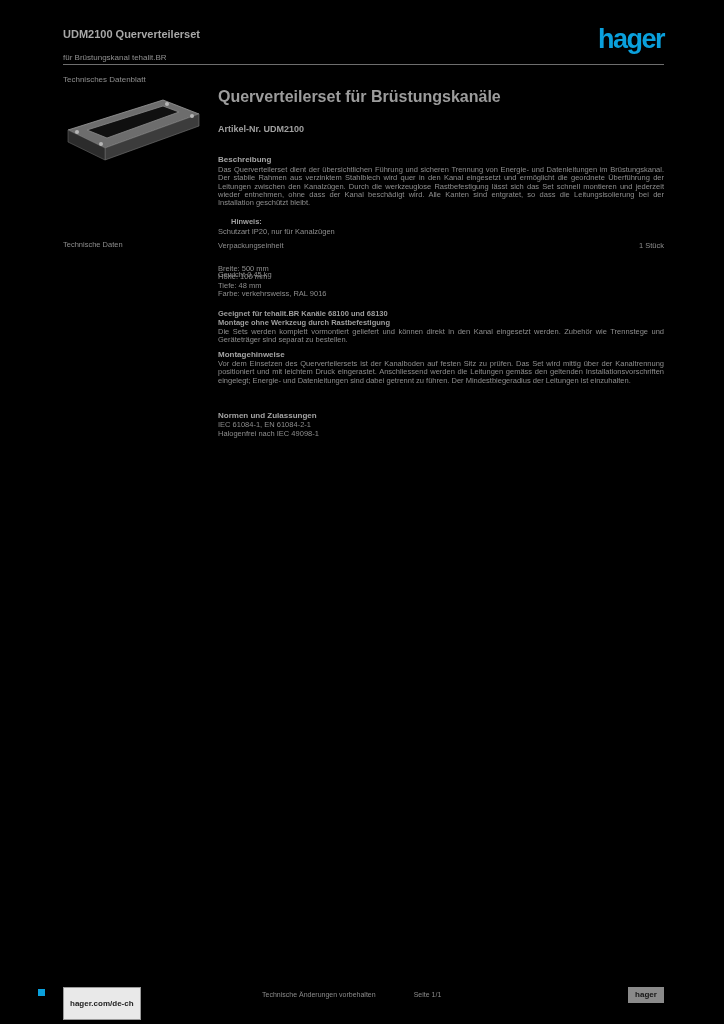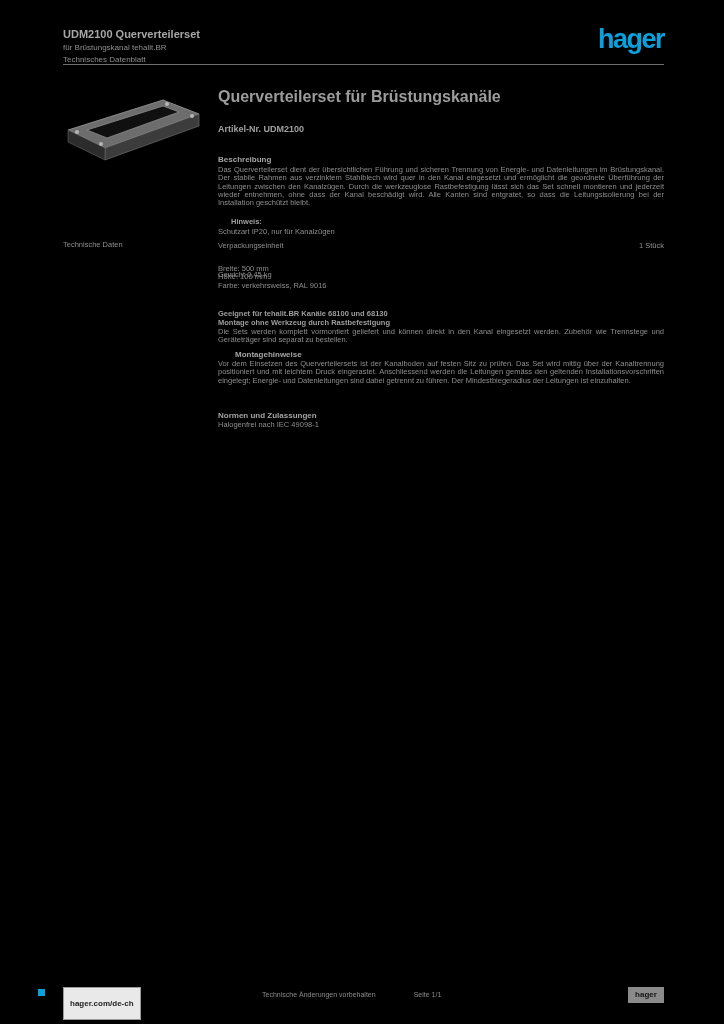--- a/index.html
+++ b/index.html
@@ -7,21 +7,21 @@
     width:724px;height:1024px;position:relative;overflow:hidden;
     background:#000;
     font-family:"Liberation Sans",sans-serif;
     color:#9a9a9a;
   }
   .abs{position:absolute;}
 
   
   #hdr{left:63px;top:28px;width:300px;}
   .hdr-line1{font-size:11px;font-weight:bold;color:#a8a8a8;line-height:13px;}
-  .hdr-line2{font-size:8px;color:#8f8f8f;line-height:10px;margin-top:2px;}
+  .hdr-line2{font-size:8px;color:#8f8f8f;line-height:10px;margin-top:12px;}
   #hdr-rule{left:63px;top:64px;width:601px;height:1px;background:#6e6e6e;}
   #logo{left:584px;top:24px;width:80px;font-size:27px;font-weight:bold;
         letter-spacing:-1.5px;color:#0aa0dc;text-align:right;}
 
   
   #product-img{left:63px;top:92px;width:140px;height:86px;}
   #margin-label{left:63px;top:240px;font-size:7.5px;color:#8d8d8d;}
 
   
   .rcol{left:218px;width:446px;}
@@ -32,21 +32,21 @@
   #sec1-head{top:155px;}
   #para1{top:166px;}
   #hint-label{top:217px;font-size:7.5px;font-weight:bold;color:#a0a0a0;margin-left:13px;}
   #hint-text{top:227px;font-size:7.5px;color:#8d8d8d;}
   .tech-row{display:flex;justify-content:space-between;font-size:7.5px;color:#8d8d8d;text-align:right;}
   #tech-row1{top:241px;}
   #tech-row2{top:242px;margin-top:28px;}
   #spec-list{top:265px;font-size:7.5px;line-height:8.3px;color:#8d8d8d;}
   #feat-list{top:309px;font-size:7.5px;line-height:9px;font-weight:bold;color:#9d9d9d;}
   #note-lines{top:328px;}
-  #sec2-head{top:350px;margin-left:17px;}
+  #sec2-head{top:350px;}
   #para2{top:360px;}
   #sec3-head{top:411px;}
   #norm-lines{top:421px;font-size:7.5px;line-height:8.6px;color:#8d8d8d;}
 
   
   #edge-marker{left:38px;top:989px;width:7px;height:7px;background:#0aa0dc;}
   #site-box{left:63px;top:987px;height:15px;line-height:15px;padding:8px 6px;
             background:#e9e9e9;border:1px solid #9a9a9a;color:#222;
             font-size:8px;font-weight:bold;}
   #footer-center{left:262px;top:991px;width:330px;display:flex;gap:38px;
@@ -92,35 +92,37 @@
   <span>1 Stück</span>
 </div>
 <div class="abs rcol tech-row" id="tech-row2">
   <span>Gewicht 0,45 kg</span>
   <span></span>
 </div>
 
 <div class="abs rcol" id="spec-list">
   <div>Breite: 500 mm</div>
   <div>Höhe: 100 mm</div>
+  <div>Tiefe: 48 mm</div>
   <div>Farbe: verkehrsweiss, RAL 9016</div>
 </div>
 
 <div class="abs rcol" id="feat-list">
   <div>Geeignet für tehalit.BR Kanäle 68100 und 68130</div>
   <div>Montage ohne Werkzeug durch Rastbefestigung</div>
 </div>
 
 <div class="abs rcol body-txt" id="note-lines">Die Sets werden komplett vormontiert geliefert und können direkt in den Kanal eingesetzt werden. Zubehör wie Trennstege und Geräteträger sind separat zu bestellen.</div>
 
 <div class="abs rcol sec-head" id="sec2-head">Montagehinweise</div>
 <div class="abs rcol body-txt" id="para2">Vor dem Einsetzen des Querverteilersets ist der Kanalboden auf festen Sitz zu prüfen. Das Set wird mittig über der Kanaltrennung positioniert und mit leichtem Druck eingerastet. Anschliessend werden die Leitungen gemäss den geltenden Installationsvorschriften eingelegt; Energie- und Datenleitungen sind dabei getrennt zu führen. Der Mindestbiegeradius der Leitungen ist einzuhalten.</div>
 
 <div class="abs rcol sec-head" id="sec3-head">Normen und Zulassungen</div>
 <div class="abs rcol" id="norm-lines">
+  <div>IEC 61084-1, EN 61084-2-1</div>
   <div>Halogenfrei nach IEC 49098-1</div>
 </div>
 
 <div class="abs" id="edge-marker"></div>
 <div class="abs" id="site-box">hager.com/de-ch</div>
 <div class="abs" id="footer-center">
   <span>Technische Änderungen vorbehalten</span>
   <span>Seite 1/1</span>
 </div>
 <div class="abs" id="page-box">hager</div>

